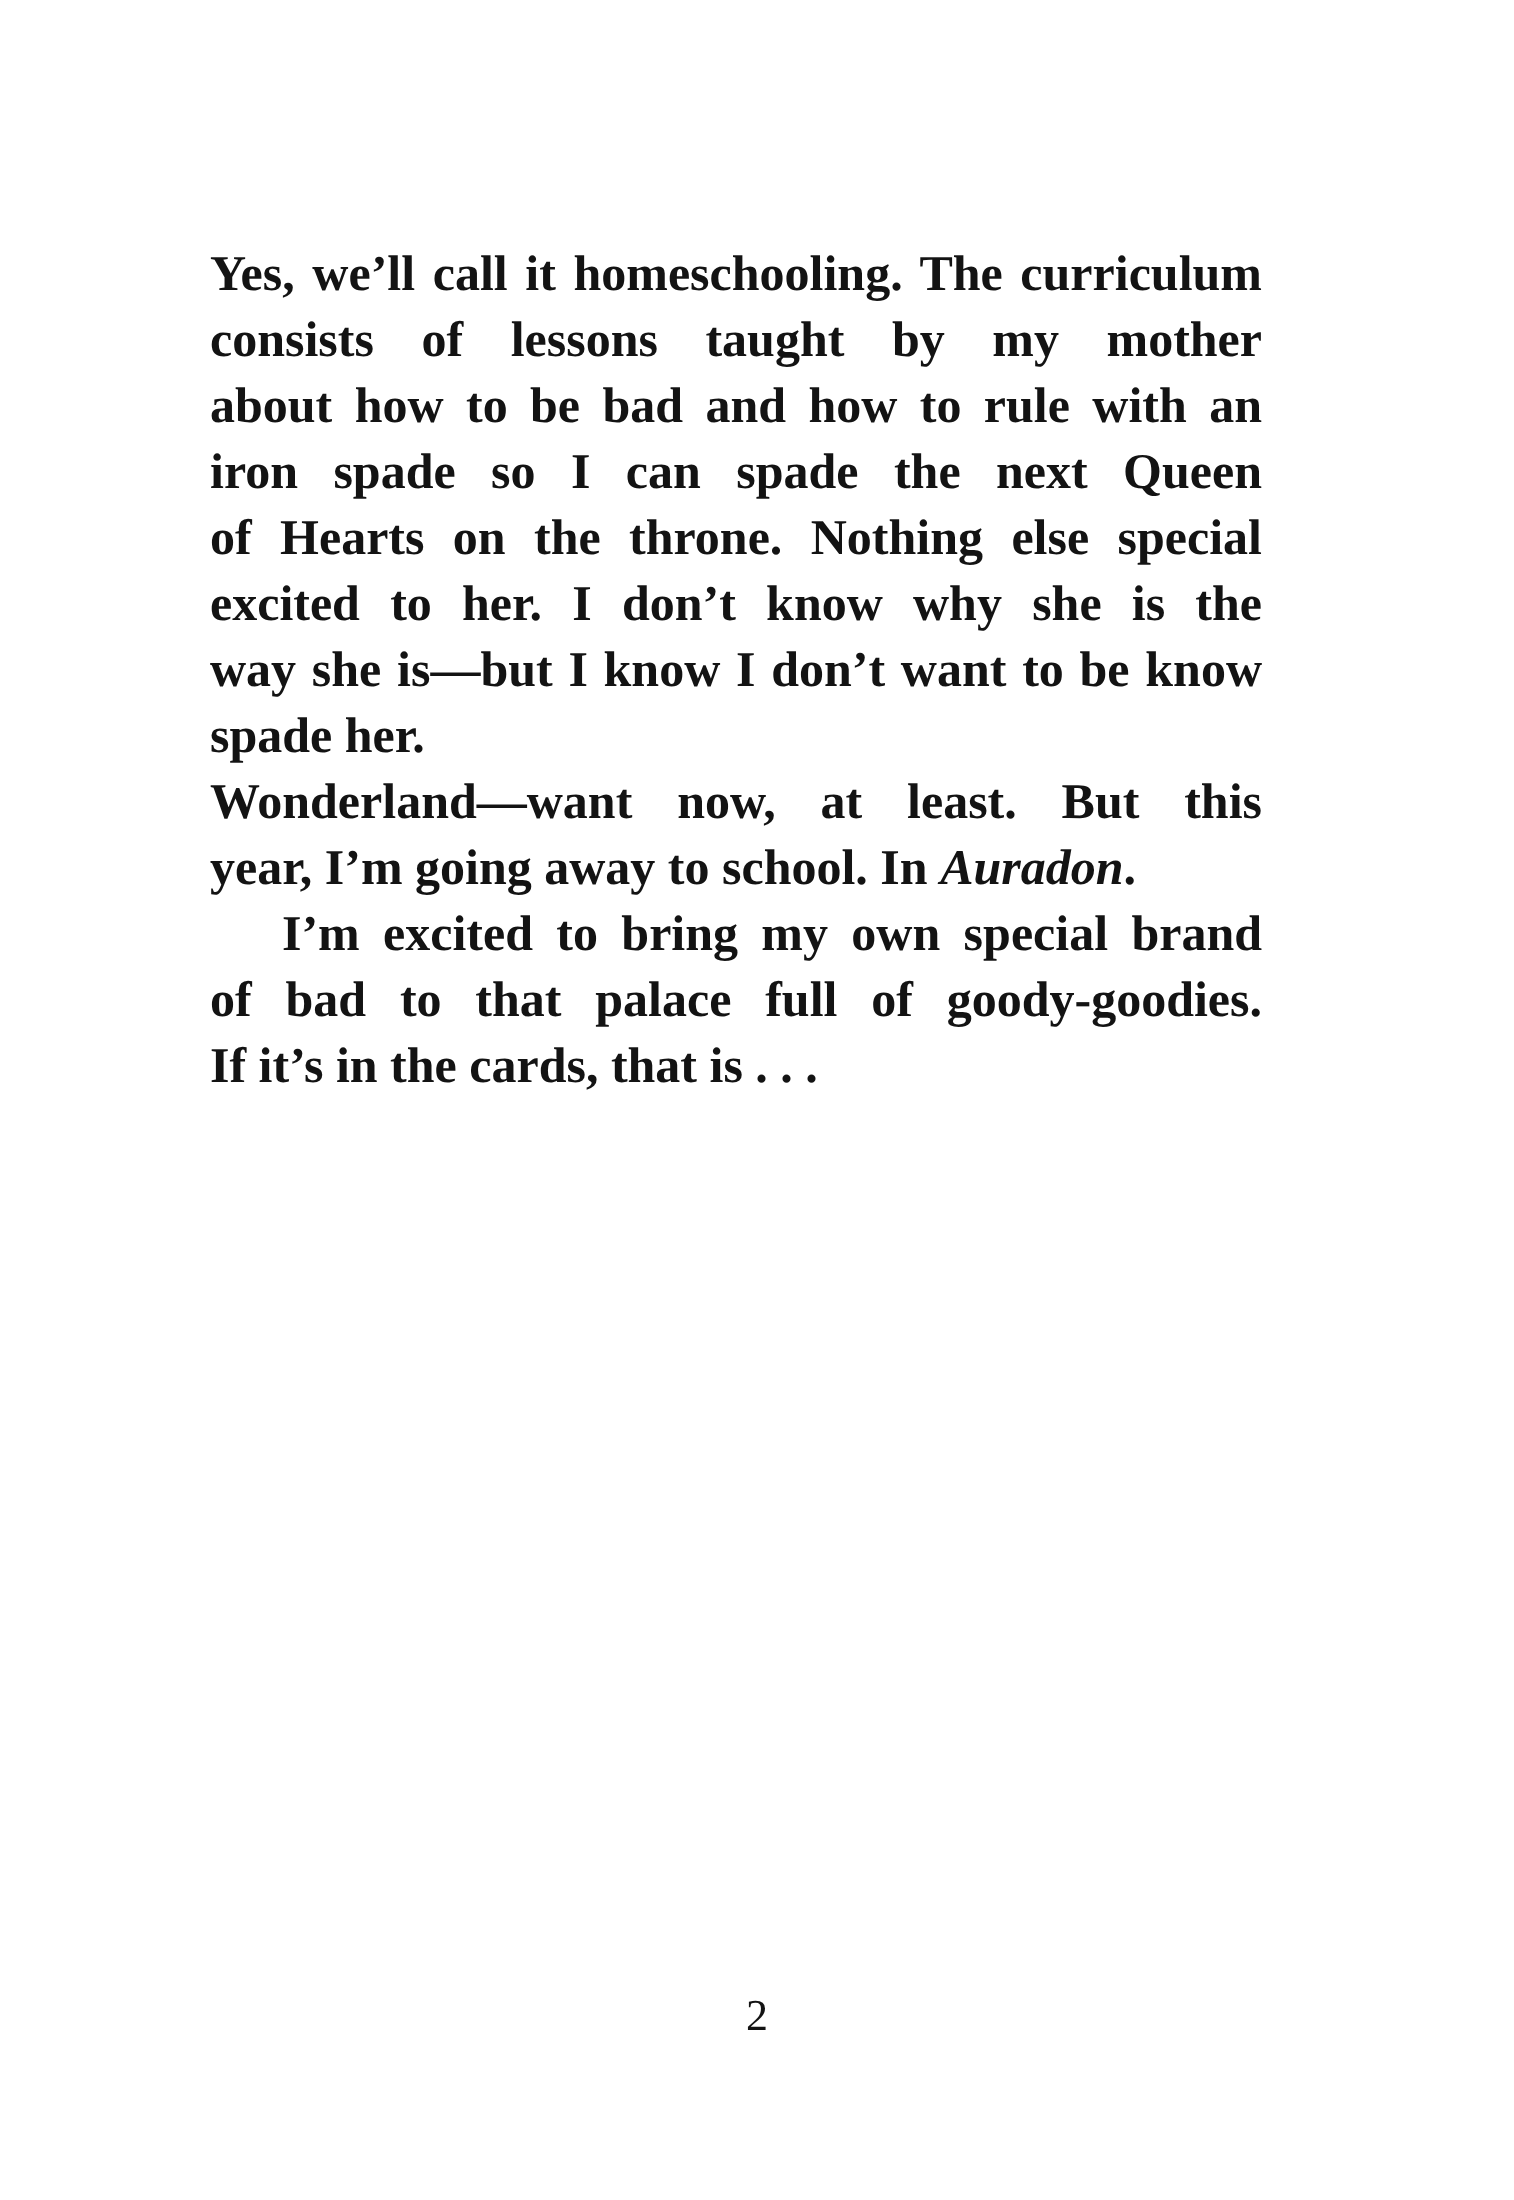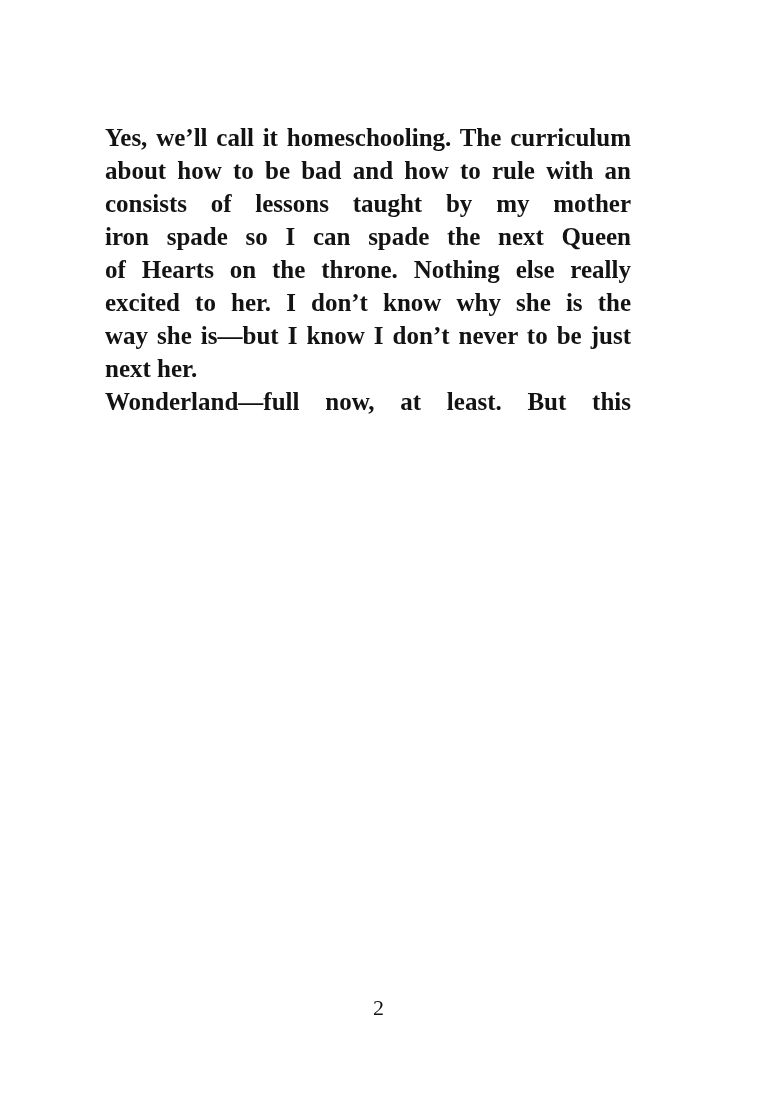--- a/index.html
+++ b/index.html
@@ -62,31 +62,37 @@
 </style>
 </head>
 <body>
 
 <div class="page">
 
   <div class="text-block">
 
     <div class="para">
       <div class="line fill">Yes, we’ll call it homeschooling. The curriculum</div>
+      <div class="line fill">consists of lessons taught by my mother</div>
       <div class="line fill">about how to be bad and how to rule with an</div>
-      <div class="line fill">consists of lessons taught by my mother</div>
       <div class="line fill">iron spade so I can spade the next Queen</div>
-      <div class="line fill">of Hearts on the throne. Nothing else really</div>
+      <div class="line fill">of Hearts on the throne. Nothing else special</div>
       <div class="line fill">excited to her. I don’t know why she is the</div>
-      <div class="line fill">way she is—but I know I don’t never to be just</div>
-      <div class="line">next her.</div>
+      <div class="line fill">way she is—but I know I don’t want to be know</div>
+      <div class="line">spade her.</div>
     </div>
 
     <div class="para">
-      <div class="line fill">Wonderland—full now, at least. But this</div>
+      <div class="line fill">Wonderland—want now, at least. But this</div>
+      <div class="line"><span>year, I’m going away to school. In </span><em>Auradon</em><span>.</span></div>
     </div>
 
+    <div class="para">
+      <div class="line fill indent">I’m excited to bring my own special brand</div>
+      <div class="line fill">of bad to that palace full of goody-goodies.</div>
+      <div class="line">If it’s in the cards, that is . . .</div>
+    </div>
 
   </div>
 
   <div class="page-number">2</div>
 
 </div>
 
 </body></html>

